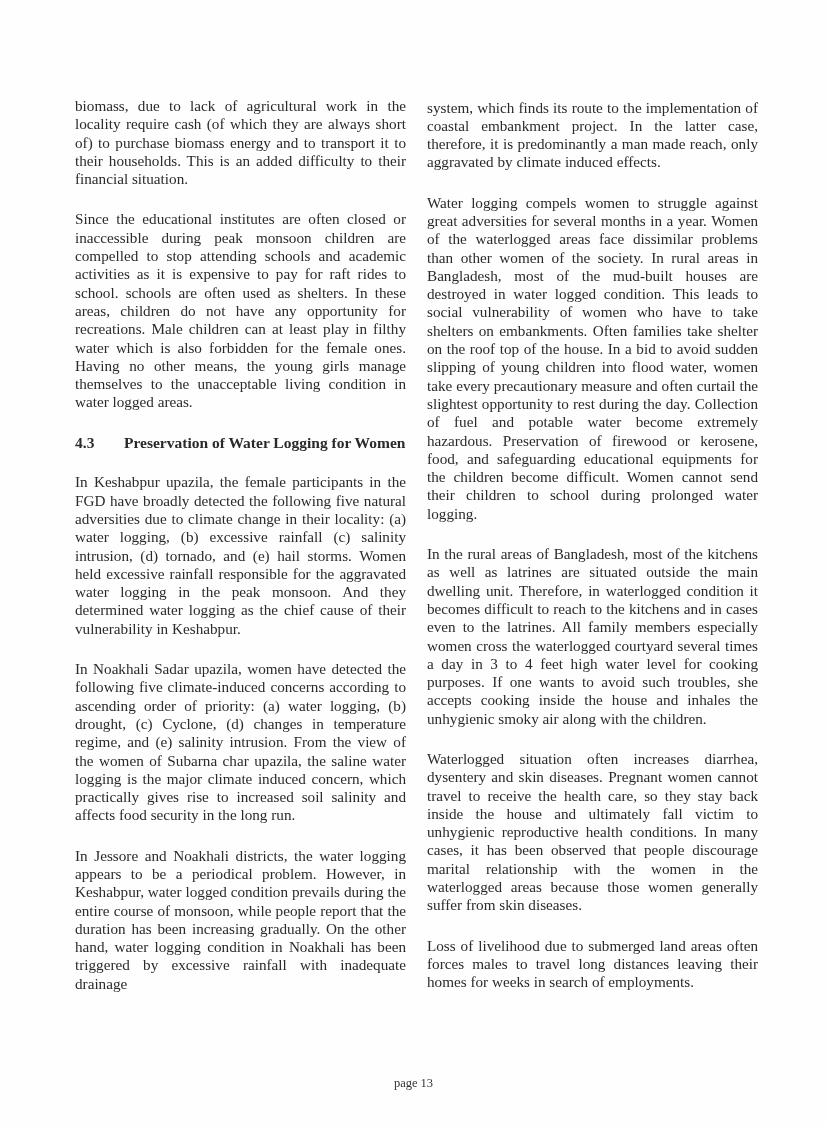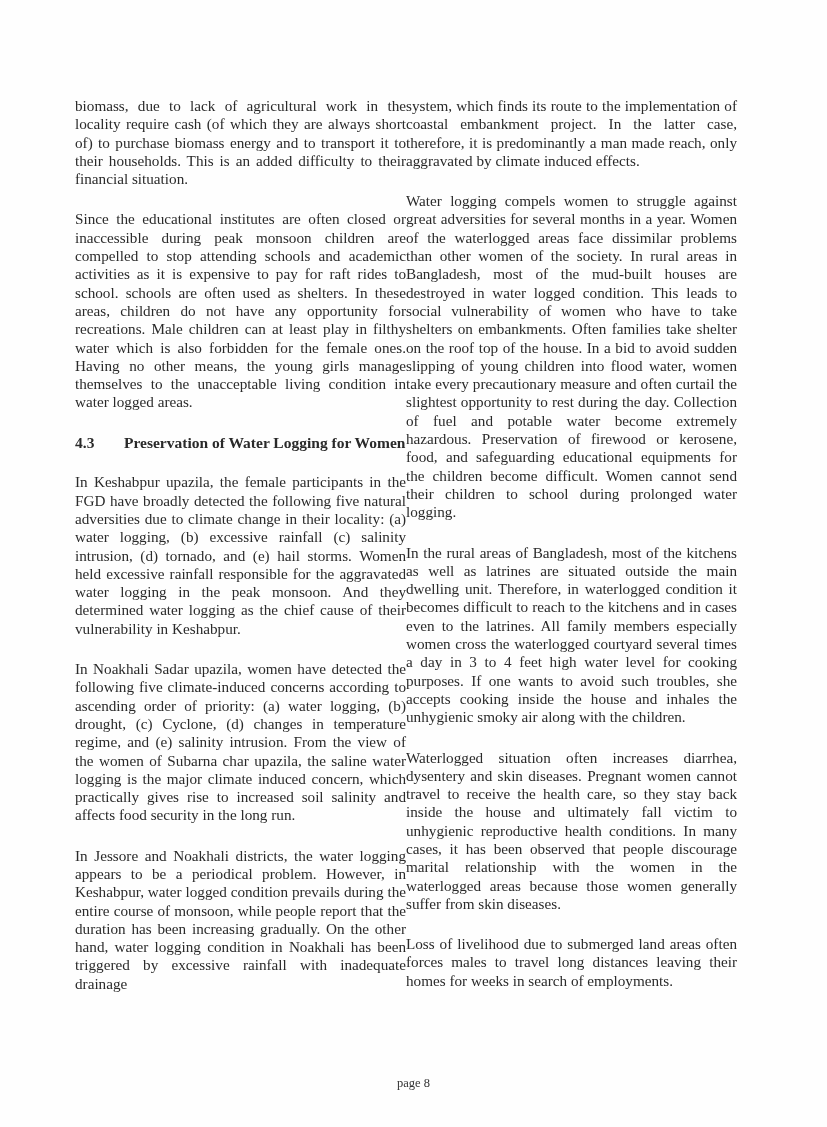--- a/index.html
+++ b/index.html
@@ -14,20 +14,22 @@
     background: #fefefe;
     font-family: "Liberation Serif", serif;
     color: #2a2a2a;
     overflow: hidden;
   }
   .columns {
     position: absolute;
     left: 75px;
     top: 97px;
     display: flex;
+    gap: 21px;
+    align-items: center;
   }
   .col {
     width: 331px;
     font-size: 15.2px;
     line-height: 18.3px;
     text-align: justify;
   }
   .col p {
     margin: 0 0 22px 0;
   }
@@ -81,14 +83,14 @@
     <div class="col">
       <p>system, which finds its route to the implementation of coastal embankment project. In the latter case, therefore, it is predominantly a man made reach, only aggravated by climate induced effects.</p>
       <p>Water logging compels women to struggle against great adversities for several months in a year. Women of the waterlogged areas face dissimilar problems than other women of the society. In rural areas in Bangladesh, most of the mud-built houses are destroyed in water logged condition. This leads to social vulnerability of women who have to take shelters on embankments. Often families take shelter on the roof top of the house. In a bid to avoid sudden slipping of young children into flood water, women take every precautionary measure and often curtail the slightest opportunity to rest during the day. Collection of fuel and potable water become extremely hazardous. Preservation of firewood or kerosene, food, and safeguarding educational equipments for the children become difficult. Women cannot send their children to school during prolonged water logging.</p>
       <p>In the rural areas of Bangladesh, most of the kitchens as well as latrines are situated outside the main dwelling unit. Therefore, in waterlogged condition it becomes difficult to reach to the kitchens and in cases even to the latrines. All family members especially women cross the waterlogged courtyard several times a day in 3 to 4 feet high water level for cooking purposes. If one wants to avoid such troubles, she accepts cooking inside the house and inhales the unhygienic smoky air along with the children.</p>
       <p>Waterlogged situation often increases diarrhea, dysentery and skin diseases. Pregnant women cannot travel to receive the health care, so they stay back inside the house and ultimately fall victim to unhygienic reproductive health conditions. In many cases, it has been observed that people discourage marital relationship with the women in the waterlogged areas because those women generally suffer from skin diseases.</p>
       <p>Loss of livelihood due to submerged land areas often forces males to travel long distances leaving their homes for weeks in search of employments.</p>
     </div>
 
   </div>
 
-  <div class="footer">page 8</div>
+  <div class="footer">page 13</div>
 </div>
 
 </body></html>

